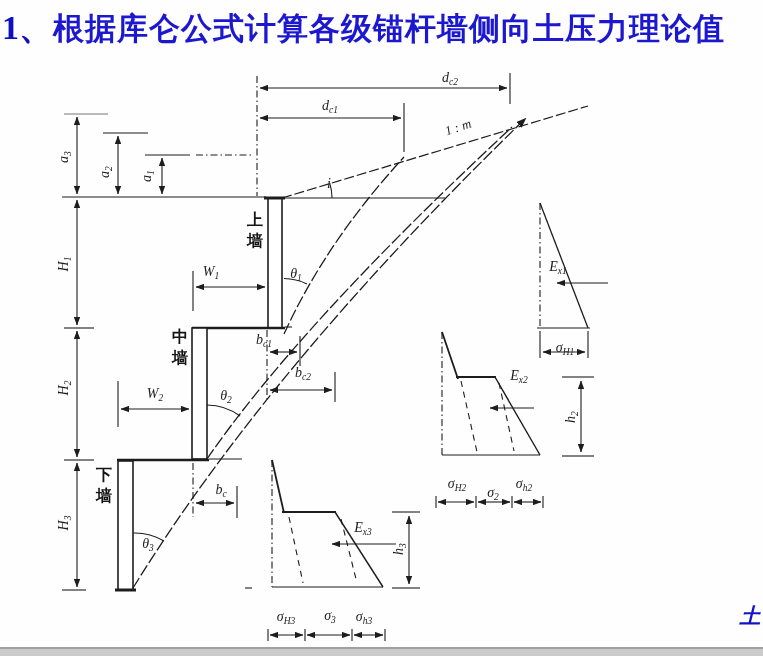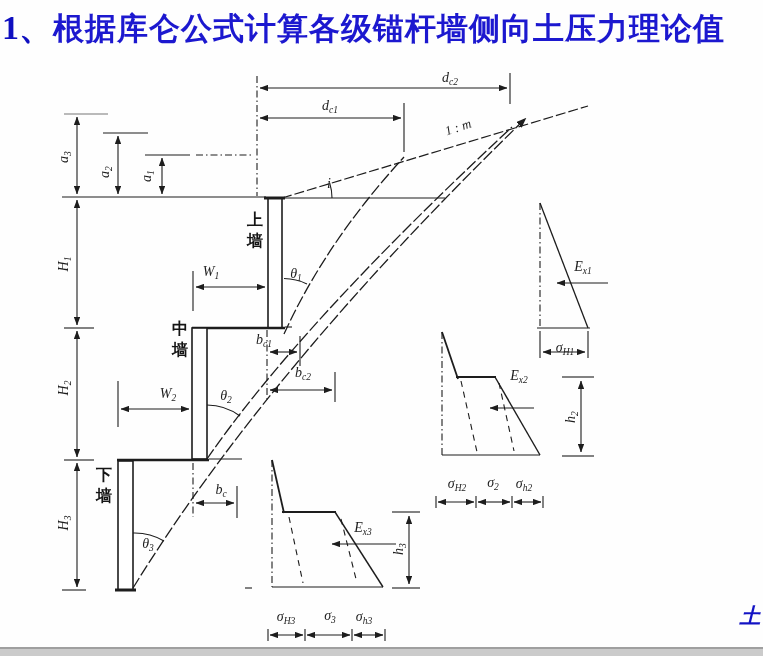--- a/index.html
+++ b/index.html
@@ -223,46 +223,46 @@
   <span class="lbl" style="left:330px;top:106px"><i>d</i><sub>c1</sub></span>
 
   <span class="lbl rot" style="left:64px;top:157px"><i>a</i><sub>3</sub></span>
   <span class="lbl rot" style="left:105px;top:172px"><i>a</i><sub>2</sub></span>
   <span class="lbl rot" style="left:147px;top:176px"><i>a</i><sub>1</sub></span>
   <span class="lbl rot" style="left:64px;top:264px"><i>H</i><sub>1</sub></span>
   <span class="lbl rot" style="left:64px;top:388px"><i>H</i><sub>2</sub></span>
   <span class="lbl rot" style="left:64px;top:523px"><i>H</i><sub>3</sub></span>
 
   <span class="lbl" style="left:211px;top:272px"><i>W</i><sub>1</sub></span>
-  <span class="lbl" style="left:168px;top:394px"><i>W</i><sub>2</sub></span>
+  <span class="lbl" style="left:155px;top:394px"><i>W</i><sub>2</sub></span>
   <span class="lbl" style="left:264px;top:340px"><i>b</i><sub>c1</sub></span>
   <span class="lbl" style="left:303px;top:373px"><i>b</i><sub>c2</sub></span>
   <span class="lbl" style="left:221px;top:490px"><i>b</i><sub>c</sub></span>
 
   <span class="lbl" style="left:296px;top:274px"><i>θ</i><sub>1</sub></span>
   <span class="lbl" style="left:226px;top:396px"><i>θ</i><sub>2</sub></span>
   <span class="lbl" style="left:148px;top:544px"><i>θ</i><sub>3</sub></span>
 
   <span class="lbl" style="left:329px;top:184px"><i>i</i></span>
   <span class="lbl rotm" style="left:458px;top:127px"><i>1 : m</i></span>
 
   <span class="wlbl" style="left:255px;top:231px">上墙</span>
-  <span class="wlbl" style="left:180px;top:340px">中墙</span>
+  <span class="wlbl" style="left:180px;top:348px">中墙</span>
   <span class="wlbl" style="left:104px;top:486px">下墙</span>
 
-  <span class="lbl" style="left:583px;top:267px"><i>E</i><sub>x1</sub></span>
+  <span class="lbl" style="left:558px;top:267px"><i>E</i><sub>x1</sub></span>
   <span class="lbl" style="left:519px;top:376px"><i>E</i><sub>x2</sub></span>
   <span class="lbl" style="left:363px;top:528px"><i>E</i><sub>x3</sub></span>
 
   <span class="lbl rot" style="left:571px;top:417px"><i>h</i><sub>2</sub></span>
   <span class="lbl rot" style="left:399px;top:549px"><i>h</i><sub>3</sub></span>
 
   <span class="lbl" style="left:565px;top:348px"><i>σ</i><sub>H1</sub></span>
   <span class="lbl" style="left:457px;top:484px"><i>σ</i><sub>H2</sub></span>
-  <span class="lbl" style="left:493px;top:483px"><i>σ</i><sub>2</sub></span>
+  <span class="lbl" style="left:493px;top:493px"><i>σ</i><sub>2</sub></span>
   <span class="lbl" style="left:524px;top:484px"><i>σ</i><sub>h2</sub></span>
   <span class="lbl" style="left:286px;top:617px"><i>σ</i><sub>H3</sub></span>
   <span class="lbl" style="left:330px;top:616px"><i>σ</i><sub>3</sub></span>
   <span class="lbl" style="left:364px;top:617px"><i>σ</i><sub>h3</sub></span>
 
   <span class="tu">土</span>
 
   <div class="footer-bar"></div>
 </div>
 

